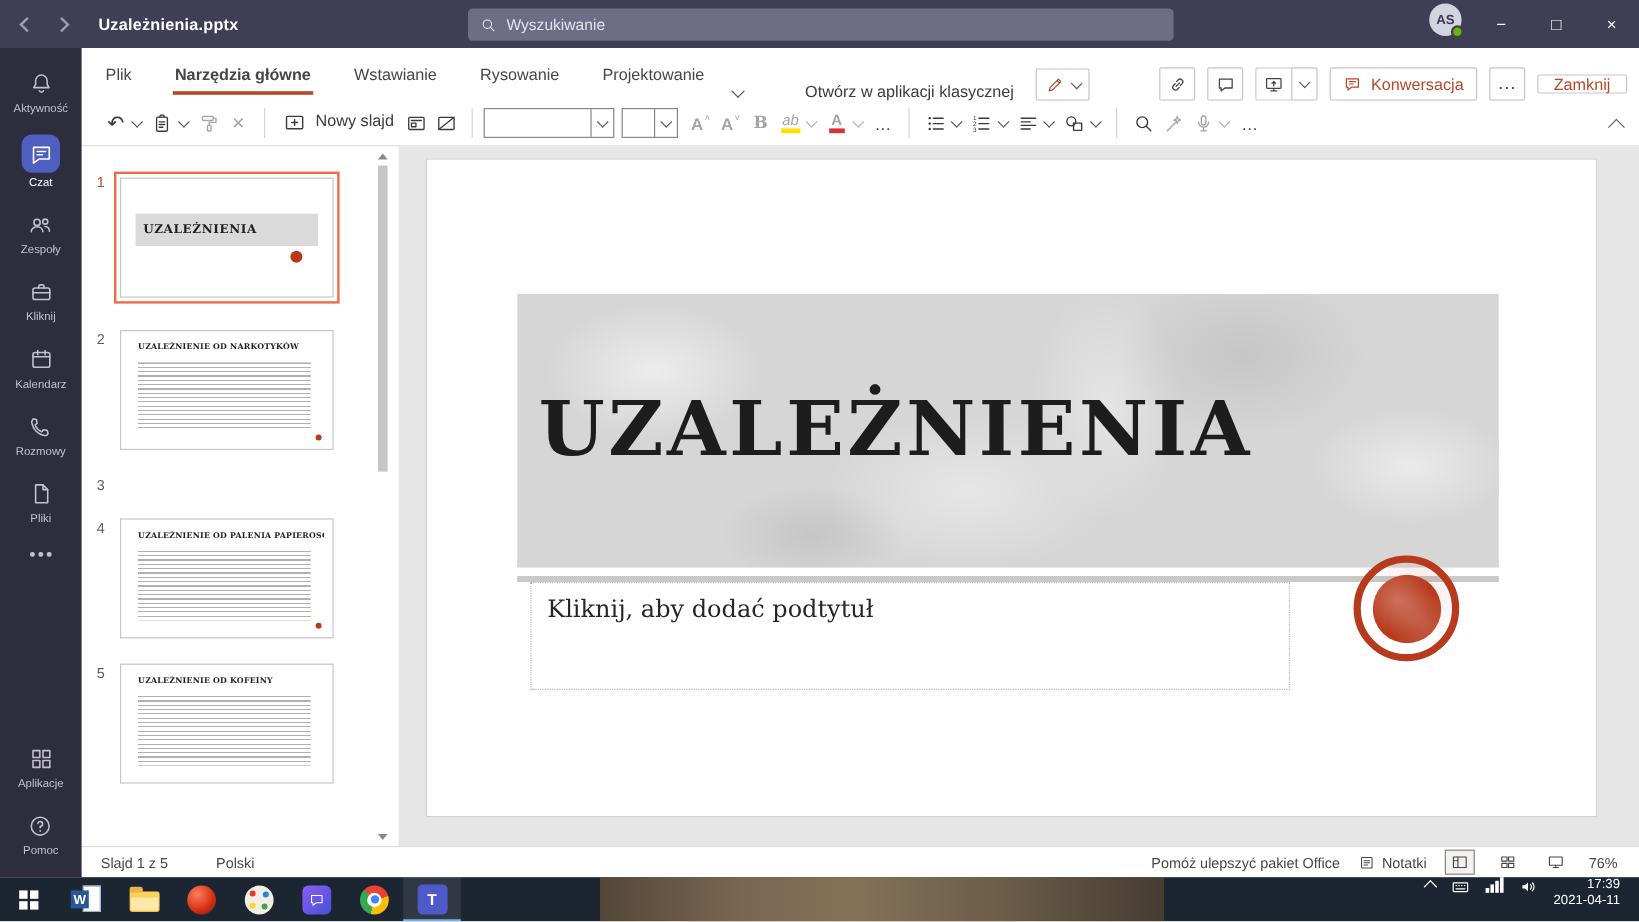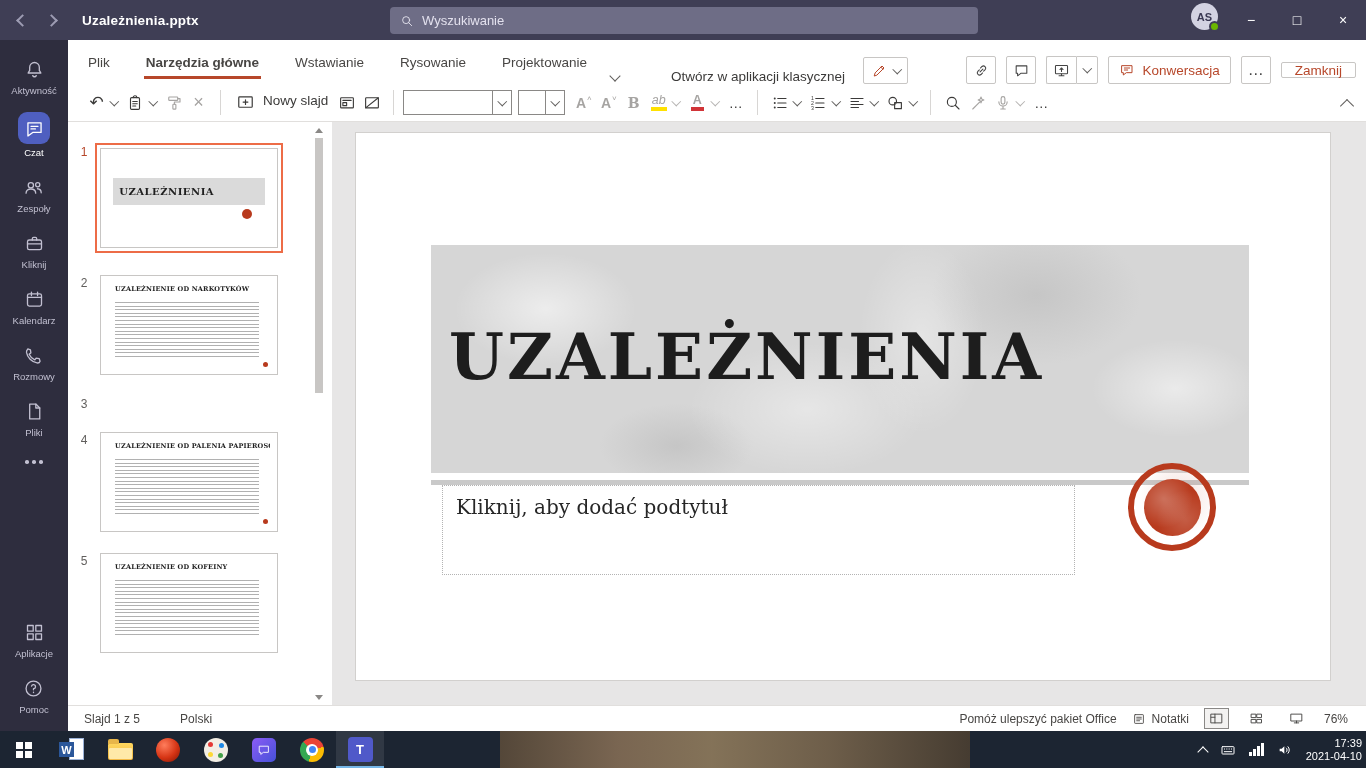--- a/index.html
+++ b/index.html
@@ -150,21 +150,21 @@
   .palette .c1{background:#e53935;left:4px;top:4px;}
   .palette .c2{background:#1e88e5;right:4px;top:5px;}
   .palette .c3{background:#fdd835;left:4px;bottom:5px;}
   .palette .c4{background:#43a047;right:5px;bottom:4px;}
   .bubbleapp{width:24px;height:24px;border-radius:5px;background:linear-gradient(135deg,#8b5cf6,#4651d8);display:flex;align-items:center;justify-content:center;color:#fff;}
   .bubbleapp svg{width:14px;height:14px;}
   .chrome{position:relative;width:24px;height:24px;border-radius:50%;background:conic-gradient(from -45deg,#ea4335 0 120deg,#fbbc04 120deg 240deg,#34a853 240deg 360deg);}
   .chrome i{position:absolute;inset:6px;background:#fff;border-radius:50%;}
   .chrome i::after{content:"";position:absolute;inset:2.5px;background:#4285f4;border-radius:50%;}
   .teamstile{width:25px;height:25px;border-radius:4px;background:#5059c9;color:#fff;font-weight:bold;font-size:13px;display:flex;align-items:center;justify-content:center;}
-  .tray{position:absolute;right:0;top:0;bottom:0;display:flex;align-items:center;gap:13px;padding-right:4px;z-index:3;}
+  .tray{position:absolute;right:0;top:0;bottom:0;display:flex;align-items:flex-start;gap:13px;padding-right:16px;z-index:3;}
   .tray-chev{width:8px;height:8px;border-left:1.6px solid #fff;border-top:1.6px solid #fff;transform:rotate(45deg);margin-top:4px;cursor:pointer;}
   .tray svg{width:16px;height:16px;}
   .bars{display:flex;align-items:flex-end;gap:1.5px;cursor:pointer;}
   .bars i{width:2.5px;background:#fff;display:block;}
   .clock{display:flex;flex-direction:column;align-items:flex-end;font-size:11px;line-height:13px;cursor:pointer;}
 </style>
 </head>
 <body>
 
 <div class="screen">
@@ -632,18 +632,18 @@
           <i style="height:7px;"></i>
           <i style="height:10px;"></i>
           <i style="height:13px;"></i>
         </span>
       <svg viewBox="0 0 24 24">
           <path d="M4 10v4h3l4 3.5v-11L7 10z" fill="currentColor" stroke="none"></path>
           <path d="M14 9a4 4 0 0 1 0 6M16.5 7a7 7 0 0 1 0 10"></path>
         </svg>
       <span class="clock">
         <span>17:39</span>
-        <span>2021-04-10</span>
+        <span>2021-04-11</span>
       </span>
     </div>
   </div>
 
 </div>
 
 </body></html>

